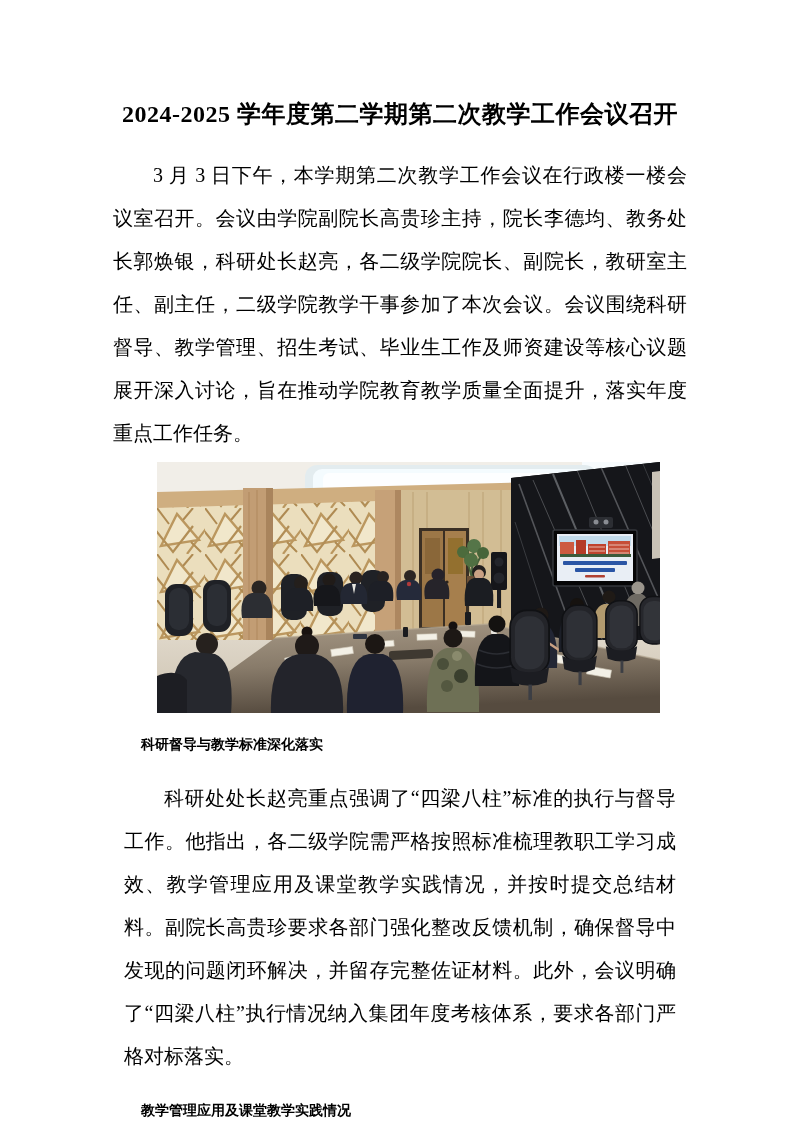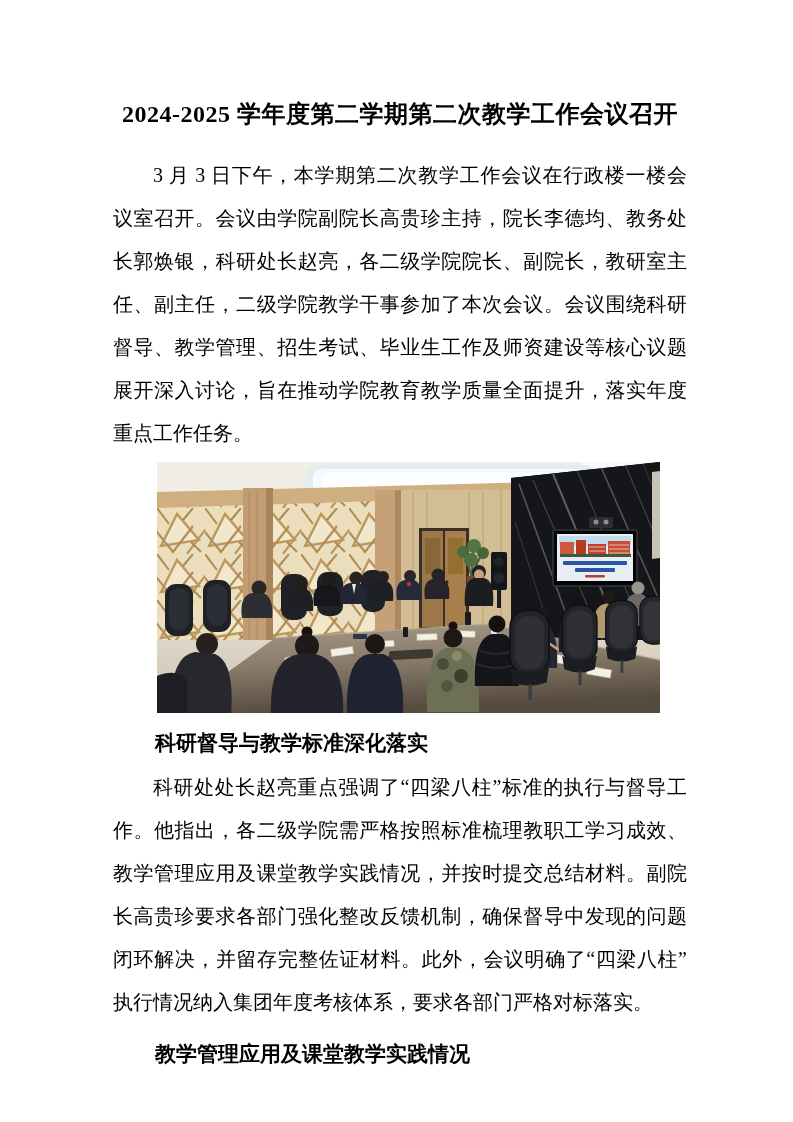--- a/index.html
+++ b/index.html
@@ -26,34 +26,34 @@
     font-family:"Liberation Serif","DejaVu Serif",serif;
   }
   .body-text{
     margin:22px 0 0 0;
     font-size:20px;
     line-height:43px;
     text-align:justify;
     text-indent:2em;
     word-break:break-all;
   }
-  .body-text.after-heading{margin:0;}
+  .body-text.after-heading{margin:11px;}
   .photo-figure{
     margin:7px 0 0 44px;
     width:503px;height:251px;
     padding:0;
     background:#d8d0c2;
   }
   .sub-heading{
     margin:10px 0 0 0;
-    font-size:21px;
+    font-size:14px;
     font-weight:bold;
     line-height:43px;
     text-indent:2em;
-    font-family:Liberation Mono, monospace;
+    font-family:Liberation Sans, sans-serif;
   }
 </style>
 </head>
 <body>
 
 <div class="page">
   <div class="content">
 
     <h1 class="doc-title">2024-2025 学年度第二学期第二次教学工作会议召开</h1>
 

